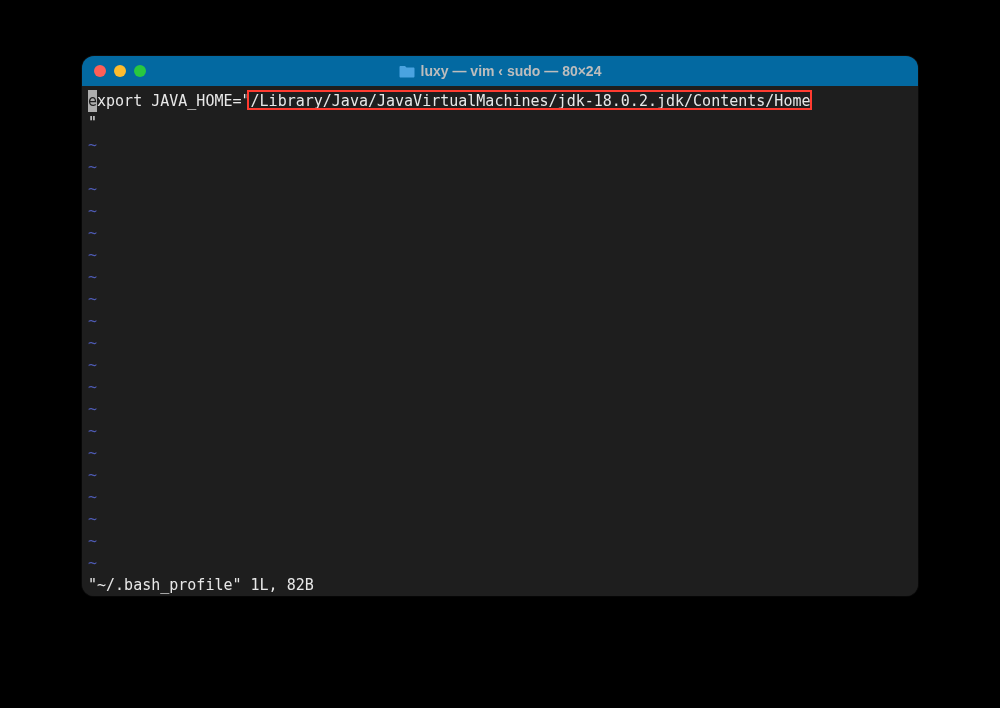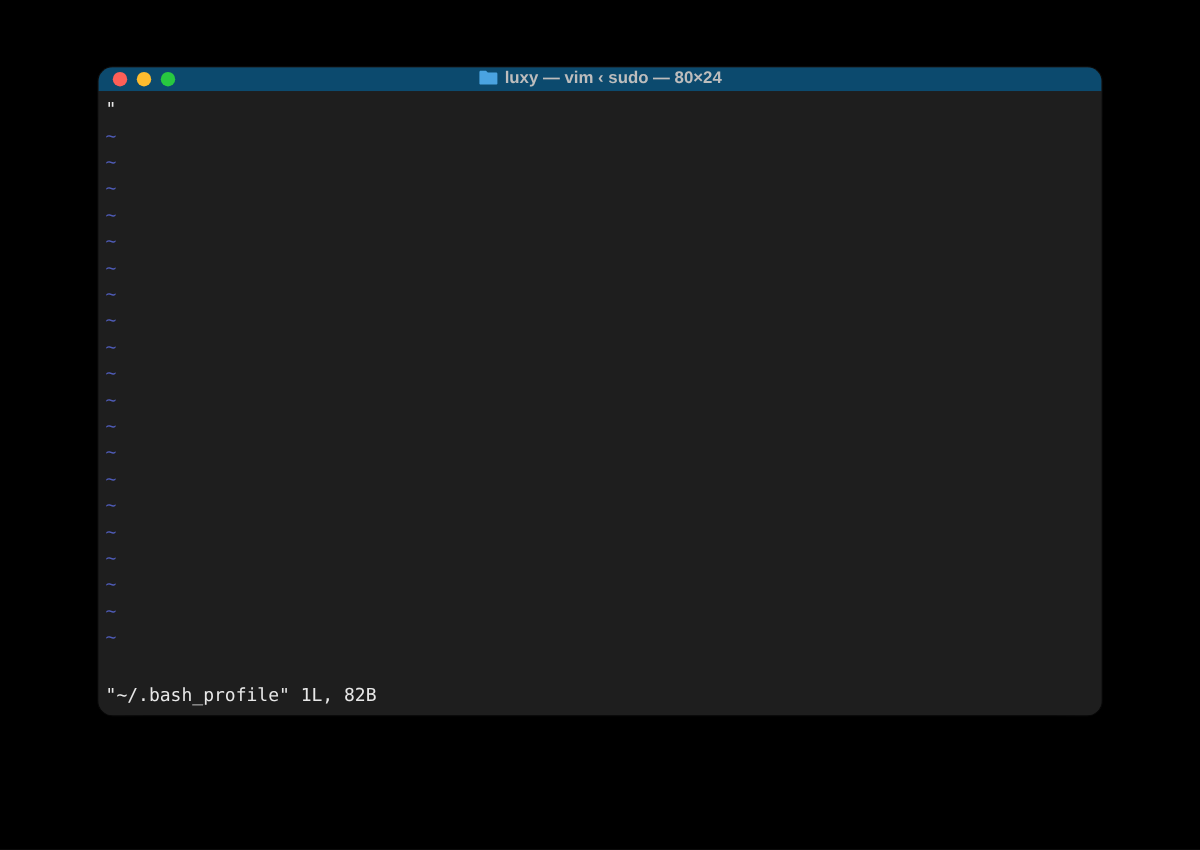--- a/index.html
+++ b/index.html
@@ -17,23 +17,24 @@
     width: 836px;
     height: 540px;
     background: #1e1e1e;
     border-radius: 12px;
     box-shadow: 0 20px 60px rgba(0,0,0,0.8), 0 0 0 1px rgba(255,255,255,0.05);
     display: flex;
     flex-direction: column;
     overflow: hidden;
   }
   .titlebar {
-    height: 20px;
-    background: #0c4a6e;
+    height: 30px;
+    background: #0369a1;
     display: flex;
+    align-items: center;
     position: relative;
     padding: 0 12px;
     flex-shrink: 0;
   }
   .traffic-lights {
     display: flex;
     gap: 8px;
     align-items: center;
   }
   .traffic-light {
@@ -118,17 +119,18 @@
       <span class="folder-icon">
         <svg viewBox="0 0 16 13">
           <path d="M1.5 1 L6 1 L7.5 2.5 L14.5 2.5 C15 2.5 15.5 3 15.5 3.5 L15.5 11.5 C15.5 12 15 12.5 14.5 12.5 L1.5 12.5 C1 12.5 0.5 12 0.5 11.5 L0.5 2 C0.5 1.5 1 1 1.5 1 Z" fill="#4aa3e0"></path>
         </svg>
       </span>
       <span>luxy — vim ‹ sudo — 80×24</span>
     </div>
   </div>
 
   <div class="terminal-body">
+    <div class="line1-wrap"><span class="cursor-block">e</span><span class="line-text">xport JAVA_HOME="</span><span class="line-text" id="hl-text">/Library/Java/JavaVirtualMachines/jdk-18.0.2.jdk/Contents/Home</span><div class="highlight-box" id="hl-box" style="left: 158.562px; top: 0px; width: 565.922px; height: 20px;"></div></div>
     <div>"</div>
     <div id="tildes"><div class="tilde-line">~</div><div class="tilde-line">~</div><div class="tilde-line">~</div><div class="tilde-line">~</div><div class="tilde-line">~</div><div class="tilde-line">~</div><div class="tilde-line">~</div><div class="tilde-line">~</div><div class="tilde-line">~</div><div class="tilde-line">~</div><div class="tilde-line">~</div><div class="tilde-line">~</div><div class="tilde-line">~</div><div class="tilde-line">~</div><div class="tilde-line">~</div><div class="tilde-line">~</div><div class="tilde-line">~</div><div class="tilde-line">~</div><div class="tilde-line">~</div><div class="tilde-line">~</div></div>
     <div class="status-line">"~/.bash_profile" 1L, 82B</div>
   </div>
 </div>
 
 </body></html>

